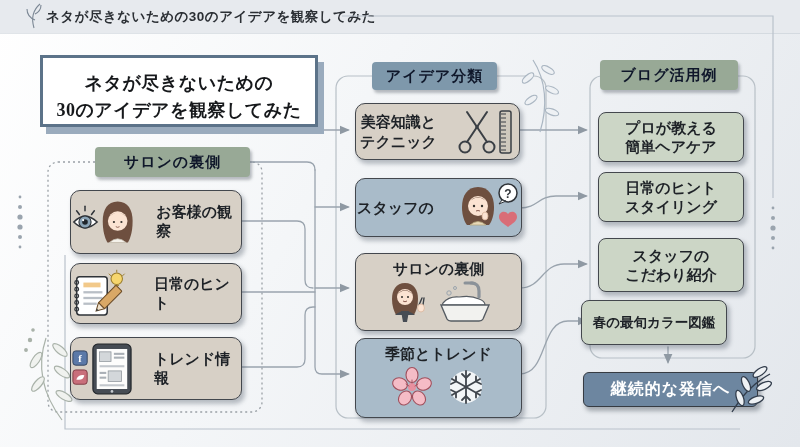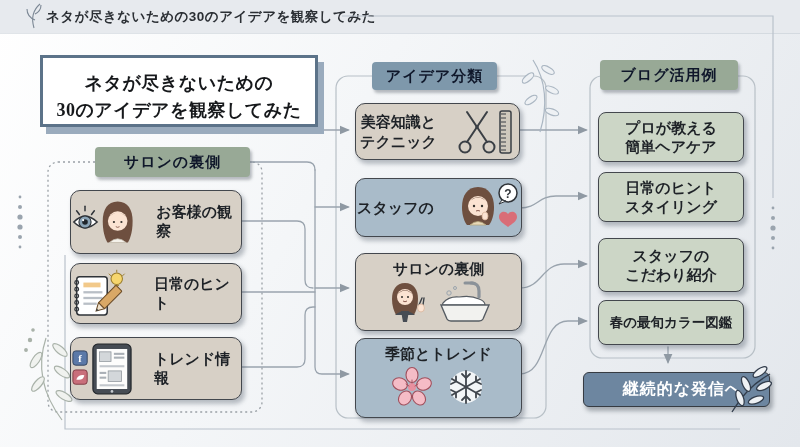--- a/index.html
+++ b/index.html
@@ -29,21 +29,21 @@
     box-shadow:2.5px 3.5px 4px rgba(70,80,95,.35);display:flex;align-items:center;
     justify-content:center;gap:20px;font-weight:bold;color:#1e2227;font-size:15px;}
   .node.beige{background:#d7d0c6;}
   .node.bluegray{background:#a9bbc9;}
   .node.sagelight{background:#ccd6c6;border-radius:8px;}
   .node .lines{display:flex;flex-direction:column;text-align:center;line-height:1.3;}
   .node.vstack{flex-direction:column;justify-content:flex-start;padding-top:6px;gap:2px;}
   .footer-badge{position:absolute;left:583px;top:372px;width:173px;height:33px;z-index:3;
     background:#6d86a0;border:1.5px solid #363b42;border-radius:6px;display:flex;
     align-items:center;justify-content:center;color:#fff;font-weight:bold;font-size:16px;
-    letter-spacing:1px;box-shadow:2.5px 3.5px 4px rgba(60,70,80,.4);padding-left:12px;}
+    letter-spacing:1px;box-shadow:2.5px 3.5px 4px rgba(60,70,80,.4);}
   .fnote{position:absolute;z-index:4;}
 </style>
 </head>
 <body>
 
 <div id="canvas">
 
   <svg id="decor" width="800" height="447" viewBox="0 0 800 447">
     <defs>
       <marker id="arr" markerWidth="9" markerHeight="8" refX="6.5" refY="3.5" orient="auto">
@@ -327,21 +327,21 @@
       <span>日常のヒント</span>
       <span>スタイリング</span>
     </span>
   </div>
   <div class="node sagelight" style="left:598px;top:238px;width:144px;height:52px;">
     <span class="lines">
       <span>スタッフの</span>
       <span>こだわり紹介</span>
     </span>
   </div>
-  <div class="node sagelight" style="left:598px;top:300px;width:144px;height:43px;font-size:13.5px;">
+  <div class="node sagelight" style="left:581px;top:300px;width:144px;height:43px;font-size:13.5px;">
     <span>春の最旬カラー図鑑</span>
   </div>
 
   <div class="footer-badge">
     <span>継続的な発信へ</span>
   </div>
   <svg class="fnote" style="left:722px;top:352px;" width="56" height="62" viewBox="0 0 56 62">
     <g stroke="#323d4c" stroke-width="1.3" fill="#eef1f4">
       <path d="M10,60 C20,44 30,32 48,22" fill="none"></path>
       <ellipse cx="38" cy="20" rx="8" ry="3.4" transform="rotate(-35 38 20)"></ellipse>

